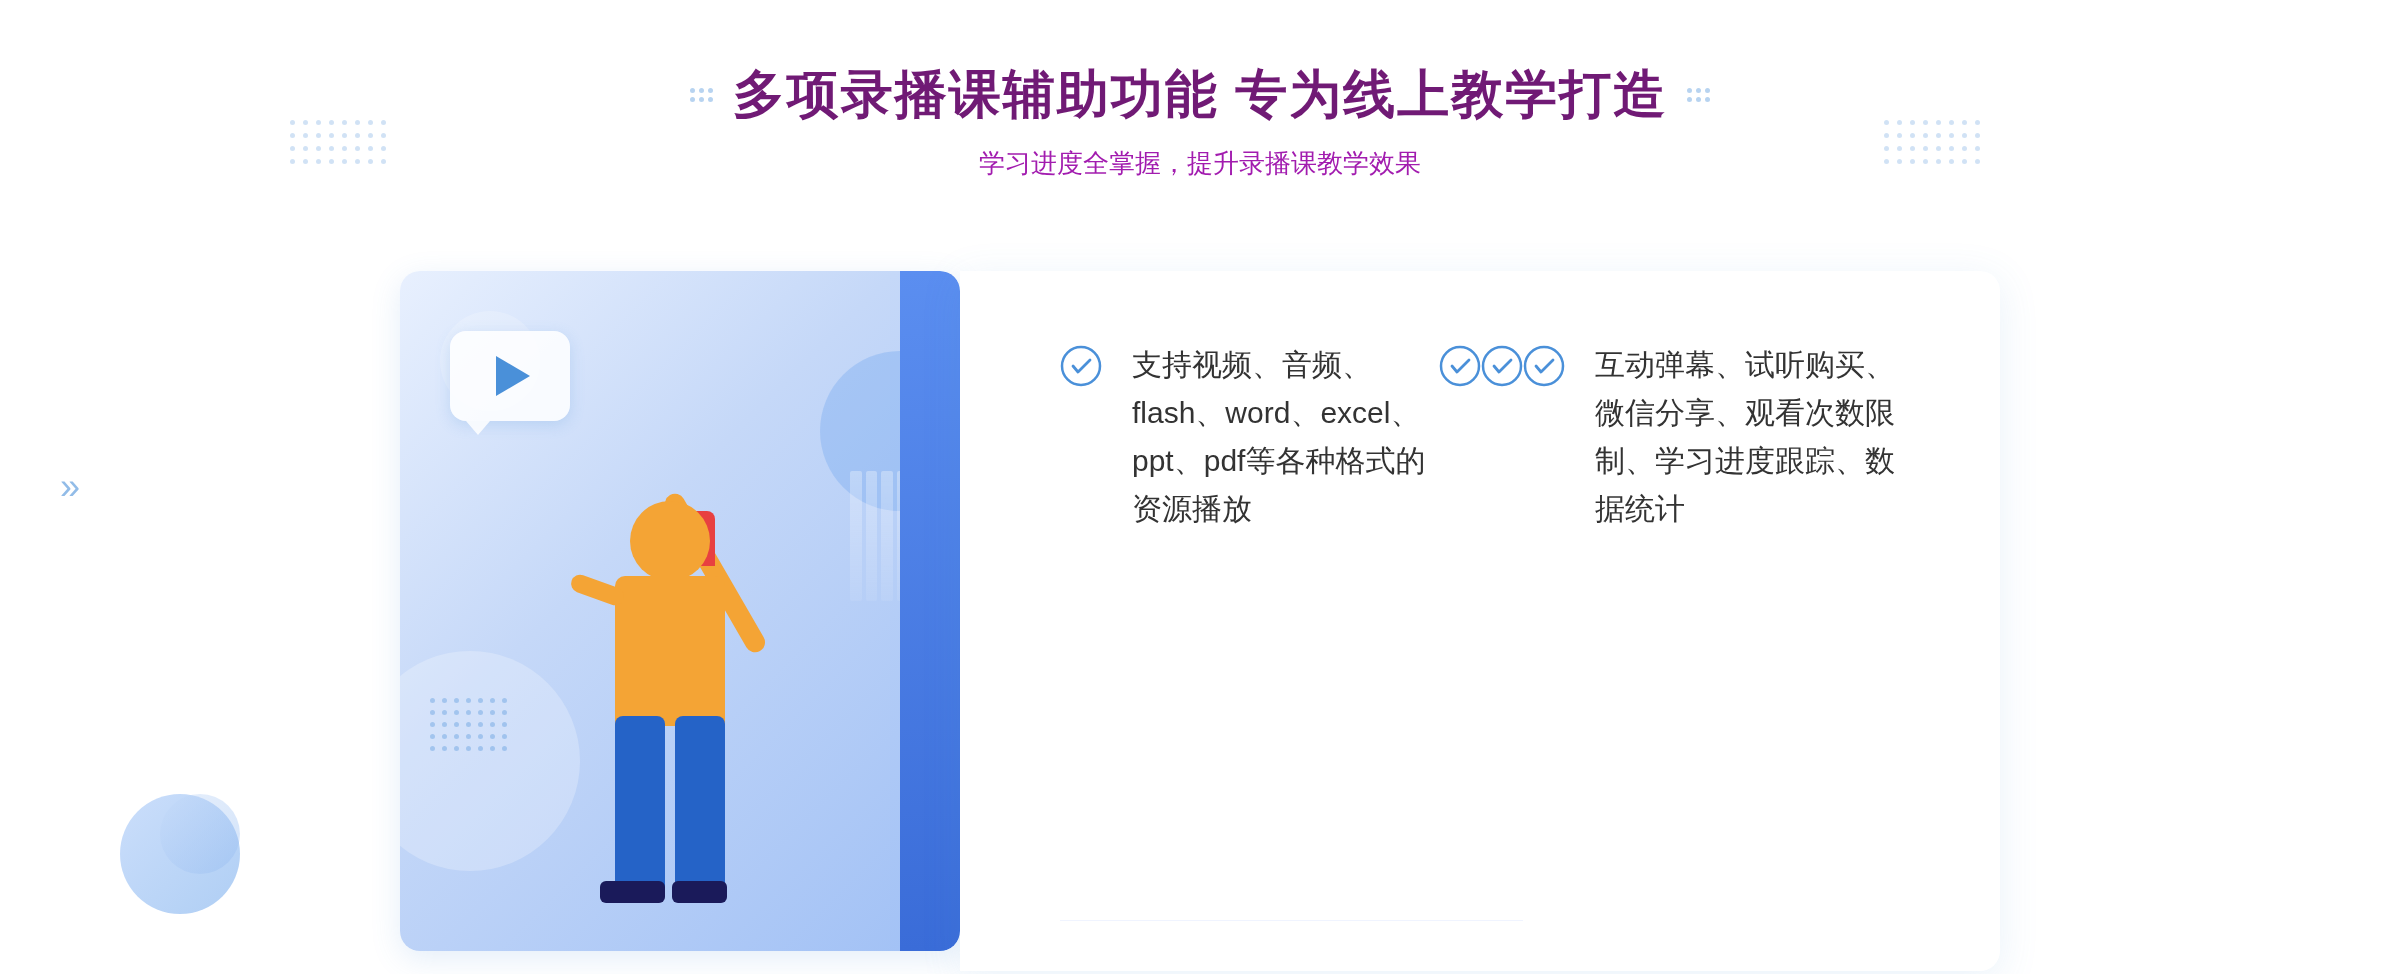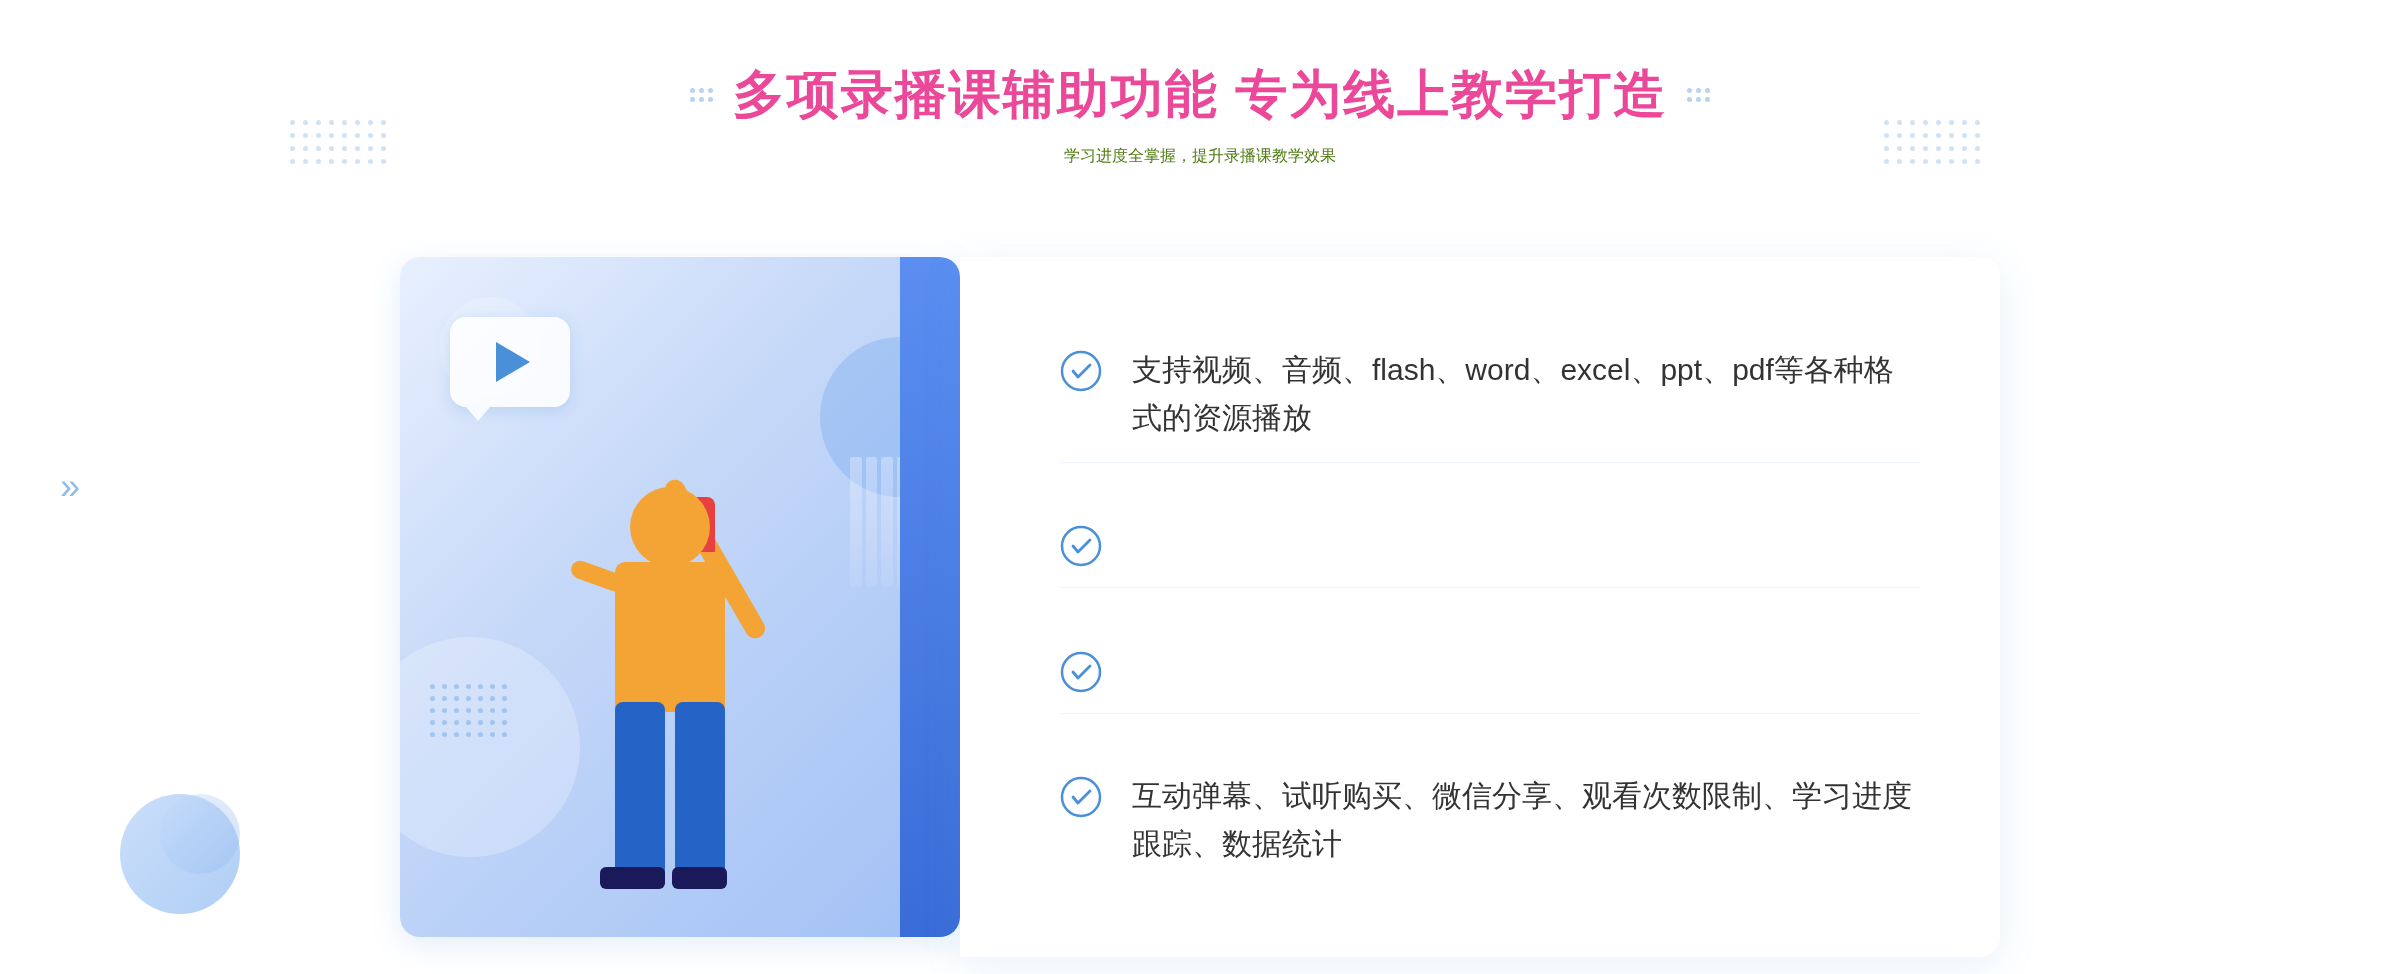--- a/index.html
+++ b/index.html
@@ -78,27 +78,27 @@
       display: flex;
       align-items: center;
       justify-content: center;
       gap: 20px;
       margin-bottom: 16px;
     }
 
     .header-title {
       font-size: 52px;
       font-weight: 700;
-      color: #ec4899;
+      color: #701a75;
       letter-spacing: 2px;
     }
 
     .header-subtitle {
-      font-size: 16px;
-      color: #4d7c0f;
+      font-size: 26px;
+      color: #a21caf;
       margin-top: 4px;
     }
 
     
     .main-content {
       display: flex;
       width: 1600px;
       height: 740px;
       position: relative;
       margin-top: 30px;
@@ -330,21 +330,21 @@
     }
 
     
     .content-panel {
       flex: 1;
       background: #ffffff;
       border-radius: 0 20px 20px 0;
       box-shadow: 0 8px 40px rgba(74, 144, 217, 0.12);
       padding: 50px 80px 50px 100px;
       display: flex;
-      flex-direction: column;
+      flex-direction: row;
       justify-content: space-around;
       margin-top: 40px;
       border-top-left-radius: 0;
       border-bottom-left-radius: 0;
       position: relative;
       z-index: 1;
     }
 
     .feature-item {
       display: flex;

